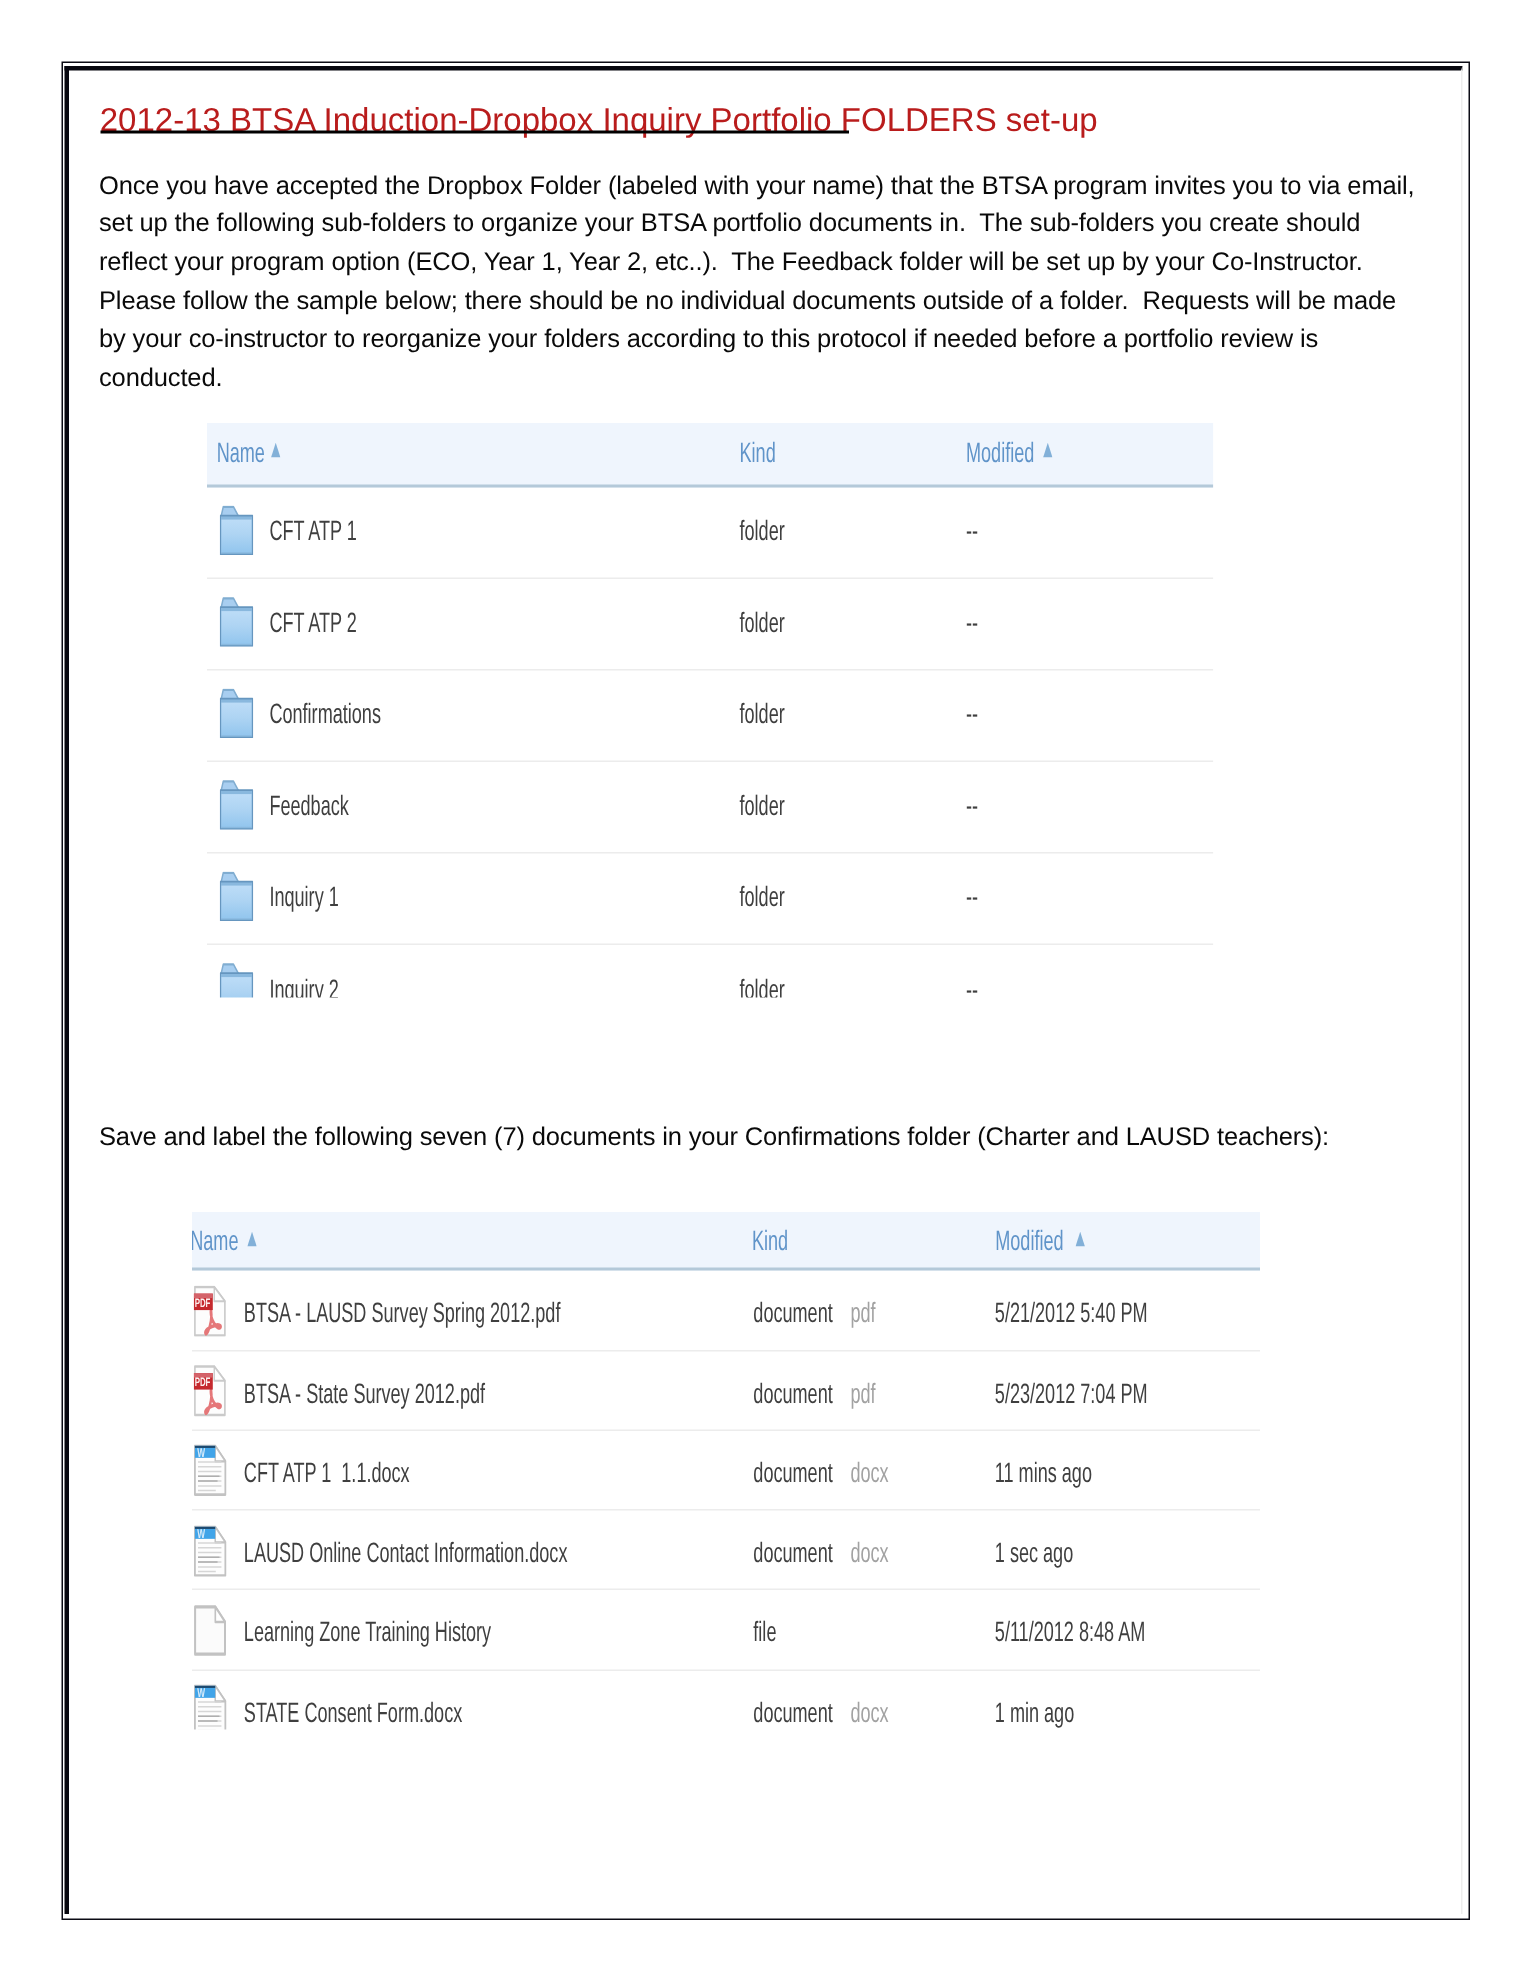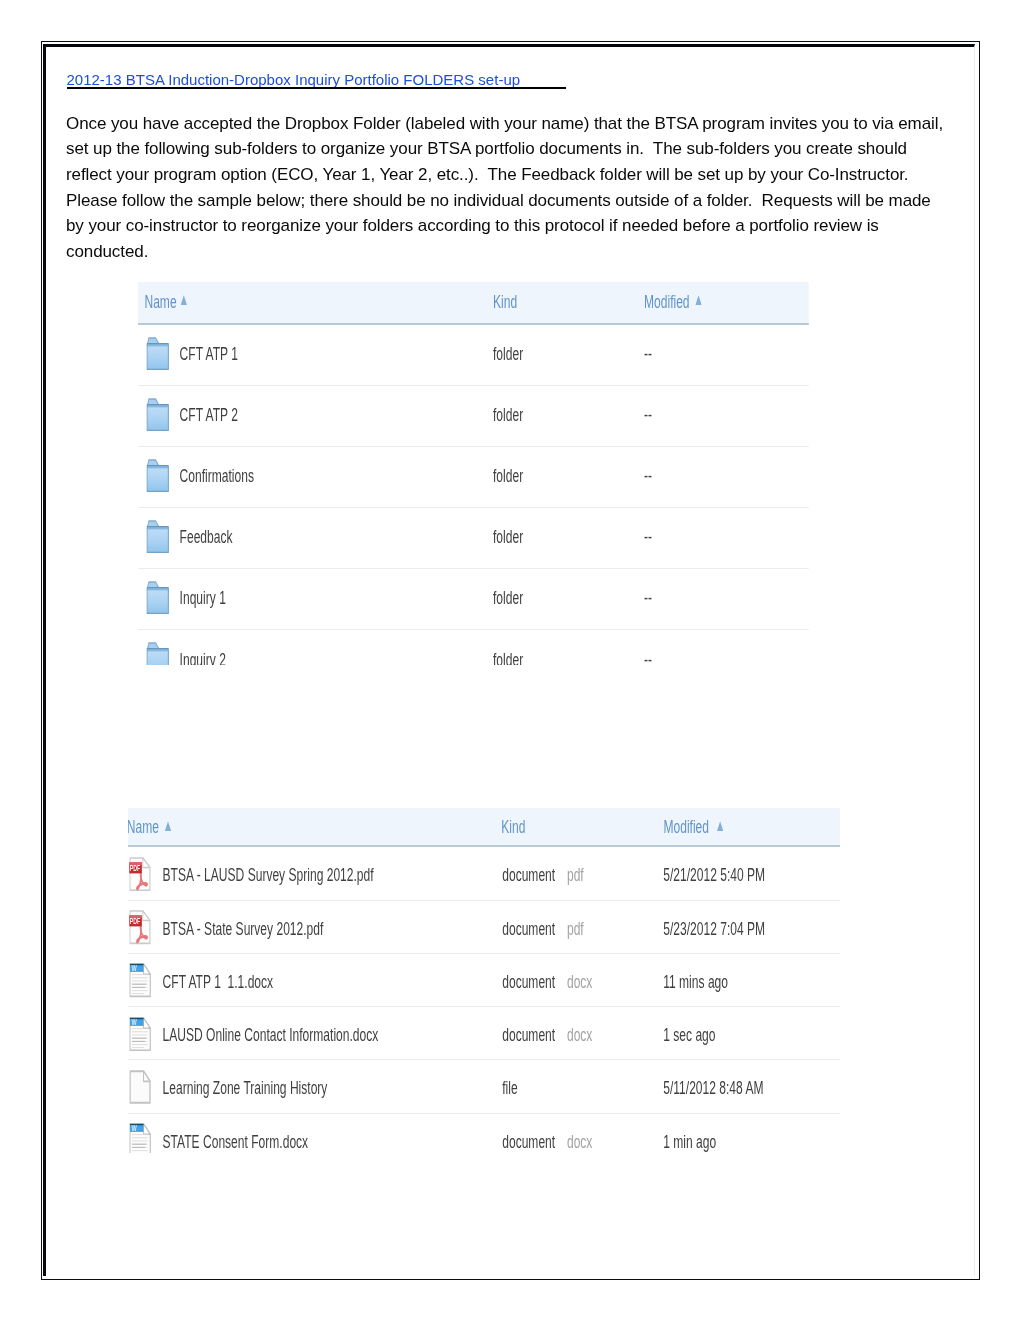--- a/index.html
+++ b/index.html
@@ -3,21 +3,21 @@
 <meta charset="utf-8">
 <style>
   html,body{margin:0;padding:0;background:#fff;}
   body{width:1020px;height:1320px;overflow:hidden;font-family:"Liberation Sans",sans-serif;}
   .page{position:absolute;left:0;top:0;width:1020px;height:1320px;background:#fff;overflow:hidden;}
   .border-outer{position:absolute;left:41px;top:41px;width:939px;height:1239px;border:1.2px solid #0b0b14;box-sizing:border-box;}
   .border-inner{position:absolute;left:43.4px;top:43.6px;width:932px;height:1232px;box-sizing:border-box;
                 border-top:3.6px solid #07070f;border-left:3.6px solid #07070f;
                 border-right:1.4px solid #ededed;border-bottom:none;}
   .title-wrap{position:absolute;left:66.5px;top:70.7px;}
-  .title{font-size:15px;line-height:18px;color:#1d4ed8;display:inline-block;white-space:nowrap;position:relative;}
+  .title{font-size:22px;line-height:18px;color:#b91c1c;display:inline-block;white-space:nowrap;position:relative;}
   .title-underline{position:absolute;left:66.8px;top:87.2px;height:1.5px;background:#000;}
   .para{position:absolute;font-size:17px;letter-spacing:-0.09px;line-height:25.7px;color:#0a0a0a;margin:0;white-space:pre-wrap;}
   #para1{left:66px;top:110.5px;width:882px;}
   #para2{left:66px;top:745px;width:882px;}
 
   
   .shot{position:absolute;overflow:hidden;background:#fff;filter:blur(0.35px);}
   #shot1{left:138px;top:282px;width:671px;height:383px;}
   #shot2{left:128px;top:807.9px;width:712px;height:345.6px;}
   .shotinner{position:absolute;left:0;top:0;transform-origin:0 0;}
@@ -35,20 +35,21 @@
 </style>
 </head>
 <body>
 
 <div class="page">
   <div class="border-outer"></div>
   <div class="border-inner"></div>
   <div class="title-wrap"><span class="title">2012-13 BTSA Induction-Dropbox Inquiry Portfolio FOLDERS set-up</span></div>
   <div class="title-underline" id="title-underline" style="width: 498.922px;"></div>
   <p class="para" id="para1">Once you have accepted the Dropbox Folder (labeled with your name) that the BTSA program invites you to via email, set up the following sub-folders to organize your BTSA portfolio documents in.  The sub-folders you create should reflect your program option (ECO, Year 1, Year 2, etc..).  The Feedback folder will be set up by your Co-Instructor.  Please follow the sample below; there should be no individual documents outside of a folder.  Requests will be made by your co-instructor to reorganize your folders according to this protocol if needed before a portfolio review is conducted.</p>
+  <p class="para" id="para2">Save and label the following seven (7) documents in your Confirmations folder (Charter and LAUSD teachers):</p>
 
   <div class="shot" id="shot1">
     <div class="shotinner" id="inner1">
         <div class="dbxhdr">
           <span class="hcell" style="left:10px;top:8.7px">Name</span>
           <span style="position:absolute;left:65.6px;top:13.2px">
             <svg class="sortarrow" width="10.1" height="10.2" viewBox="0 0 10.1 10.2">
               <path d="M5.05 0.2 L9.9 10.0 H0.2 Z" fill="#82b0d8"></path>
             </svg>
           </span>

